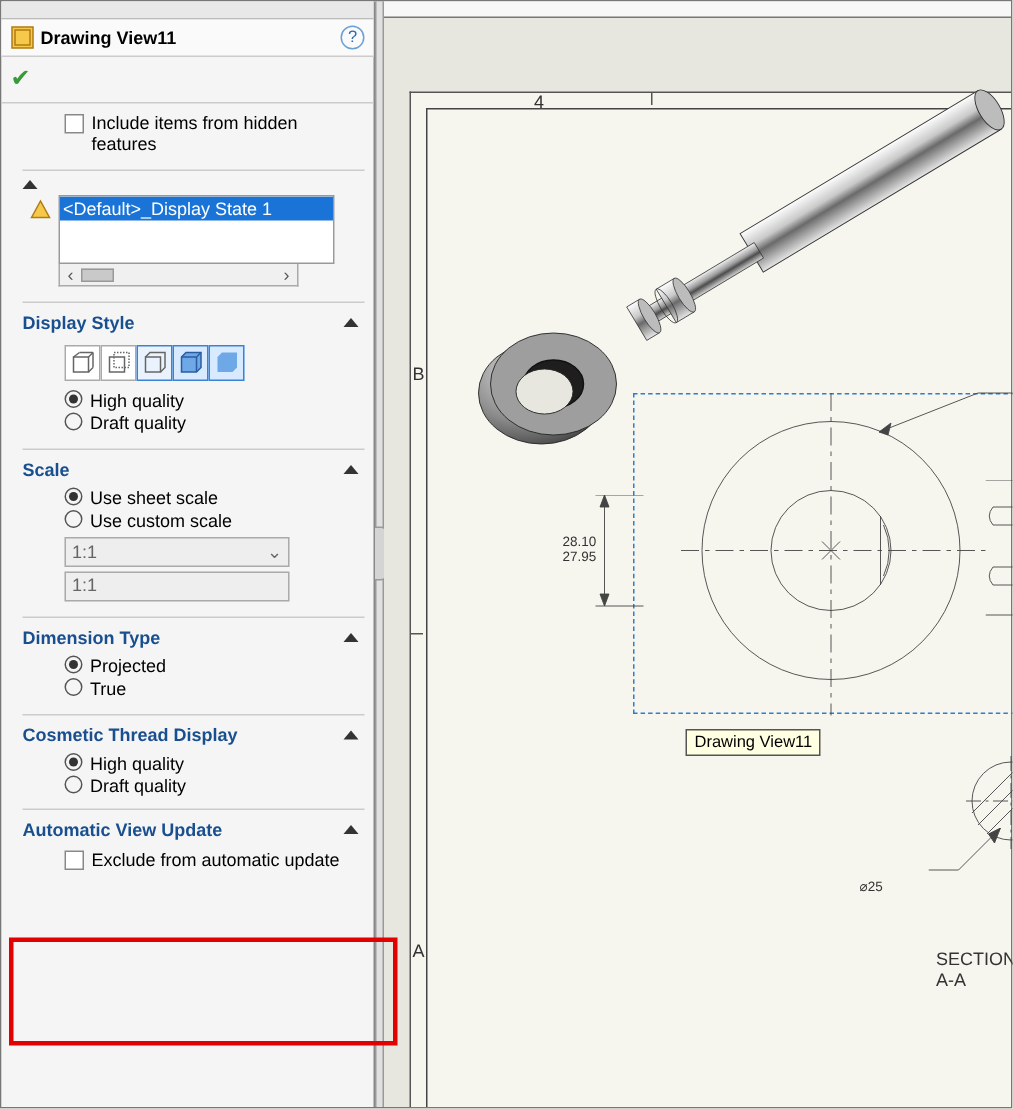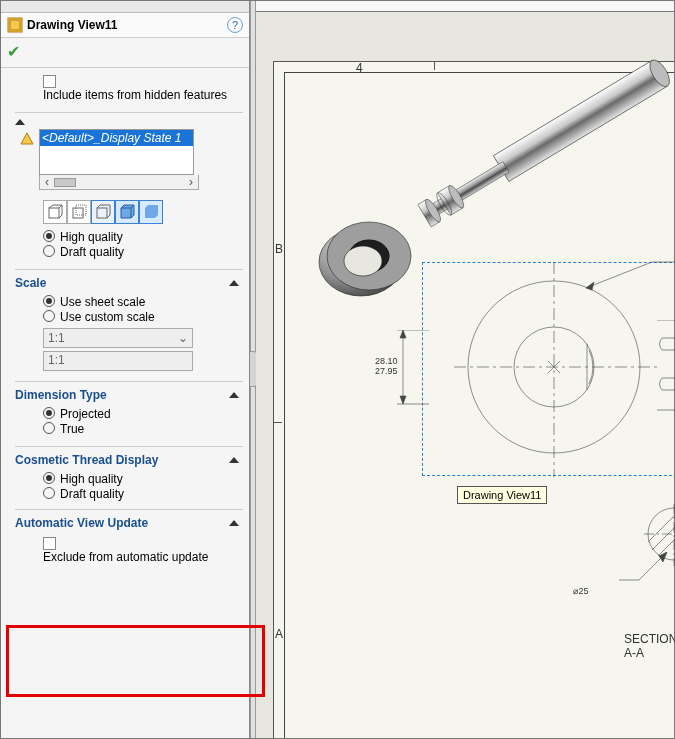--- a/index.html
+++ b/index.html
@@ -64,21 +64,20 @@
   .panel-body {
     flex: 1;
     overflow-y: auto;
     padding: 4px 6px 0 14px;
     border-right: 0;
   }
   .indent-row {
     display: flex;
     align-items: flex-start;
     margin: 2px 0 2px 28px;
-    flex-direction: column;
   }
   .chk {
     width: 13px; height: 13px;
     border: 1px solid #888;
     background: #fff;
     margin-right: 5px;
     margin-top: 1px;
     flex: none;
   }
   .section {
@@ -104,23 +103,22 @@
   }
   .caret.down {
     border-bottom: none;
     border-top: 6px solid #333;
   }
   .ds-box {
     margin-left: 24px;
     border: 1px solid #999;
     background: #fff;
     height: 46px;
-    width: 155px;
+    width: 184px;
     overflow: hidden;
-    font-style: italic;
   }
   .ds-item {
     background: #1a74d8;
     color: #fff;
     padding: 1px 2px;
     white-space: nowrap;
   }
   .ds-scroll {
     margin-left: 24px;
     width: 160px;
@@ -305,20 +303,24 @@
               <span class="track">
                   <span class="thumb"></span>
                 </span>
               <span class="arrow">›</span>
             </div>
           </div>
         </div>
       </div>
 
       <div class="section">
+        <div class="section-head">
+          <span class="head-title">Display Style</span>
+          <span class="caret"></span>
+        </div>
         <div class="display-style-row">
           <span class="style-btn">
               <svg width="16" height="16">
                 <rect x="2" y="4" width="10" height="10" fill="none" stroke="#666"></rect>
                 <line x1="2" y1="4" x2="6" y2="1" stroke="#666"></line>
                 <line x1="12" y1="4" x2="15" y2="1" stroke="#666"></line>
                 <line x1="6" y1="1" x2="15" y2="1" stroke="#666"></line>
                 <line x1="15" y1="1" x2="15" y2="11" stroke="#666"></line>
                 <line x1="12" y1="14" x2="15" y2="11" stroke="#666"></line>
               </svg>

